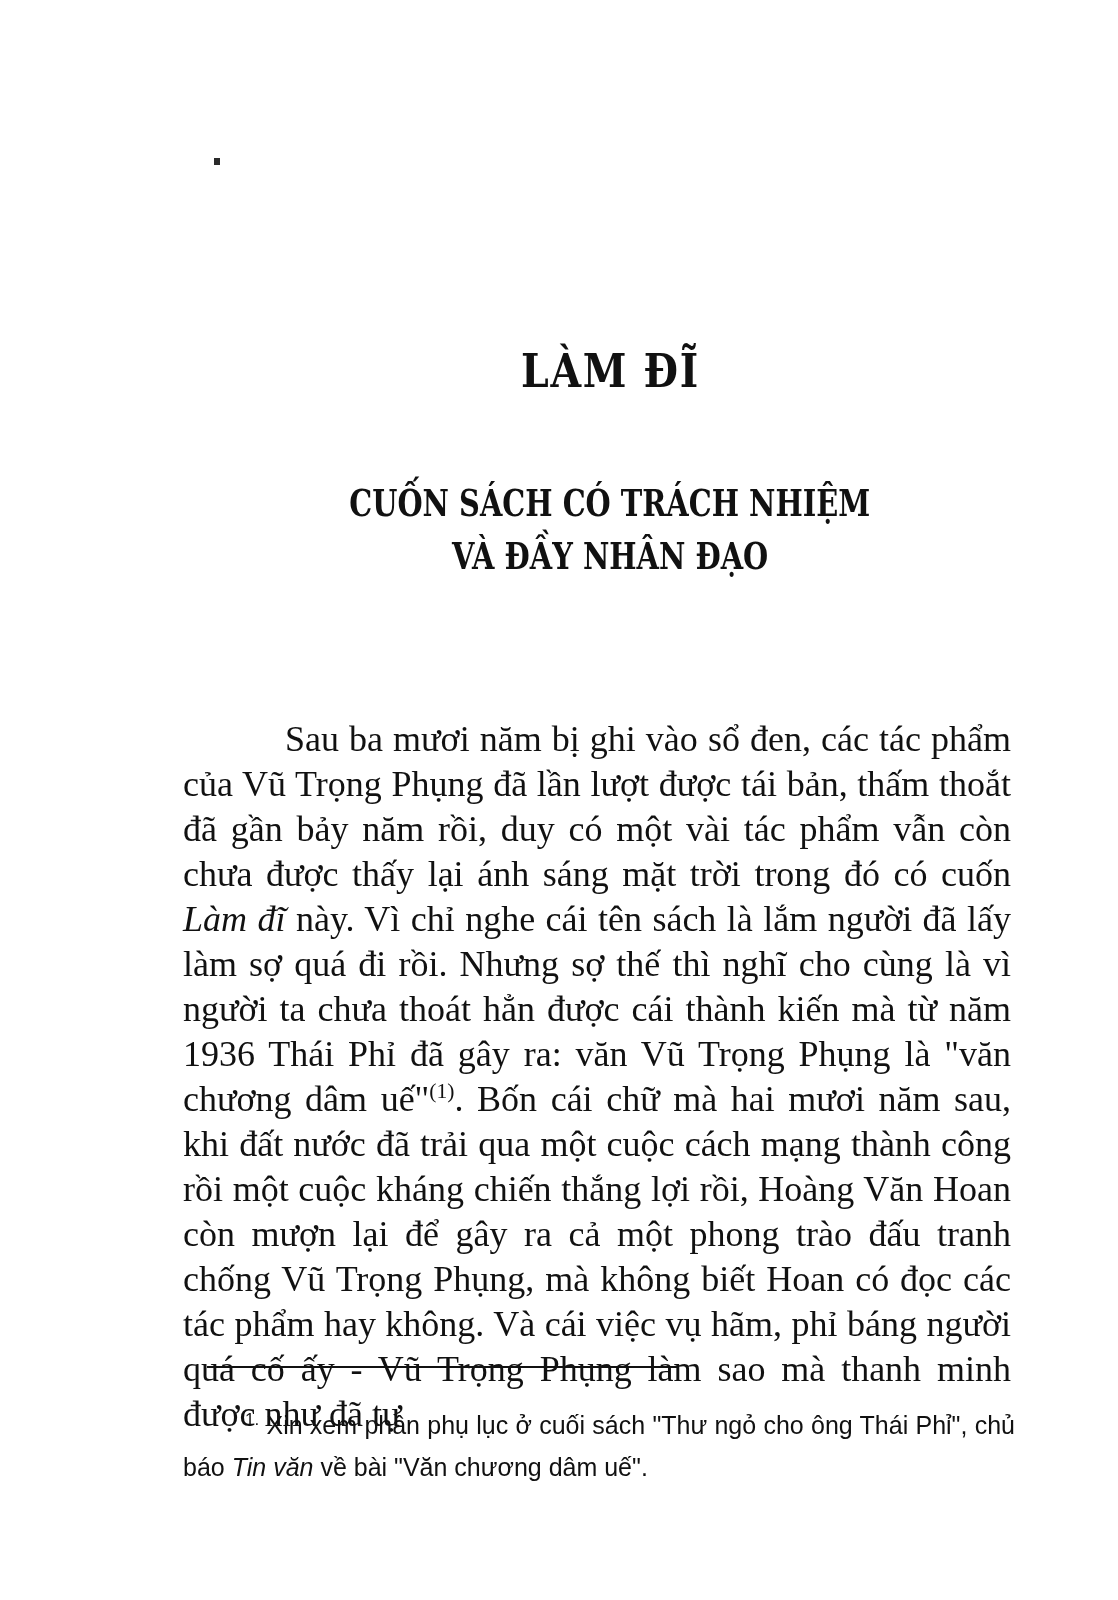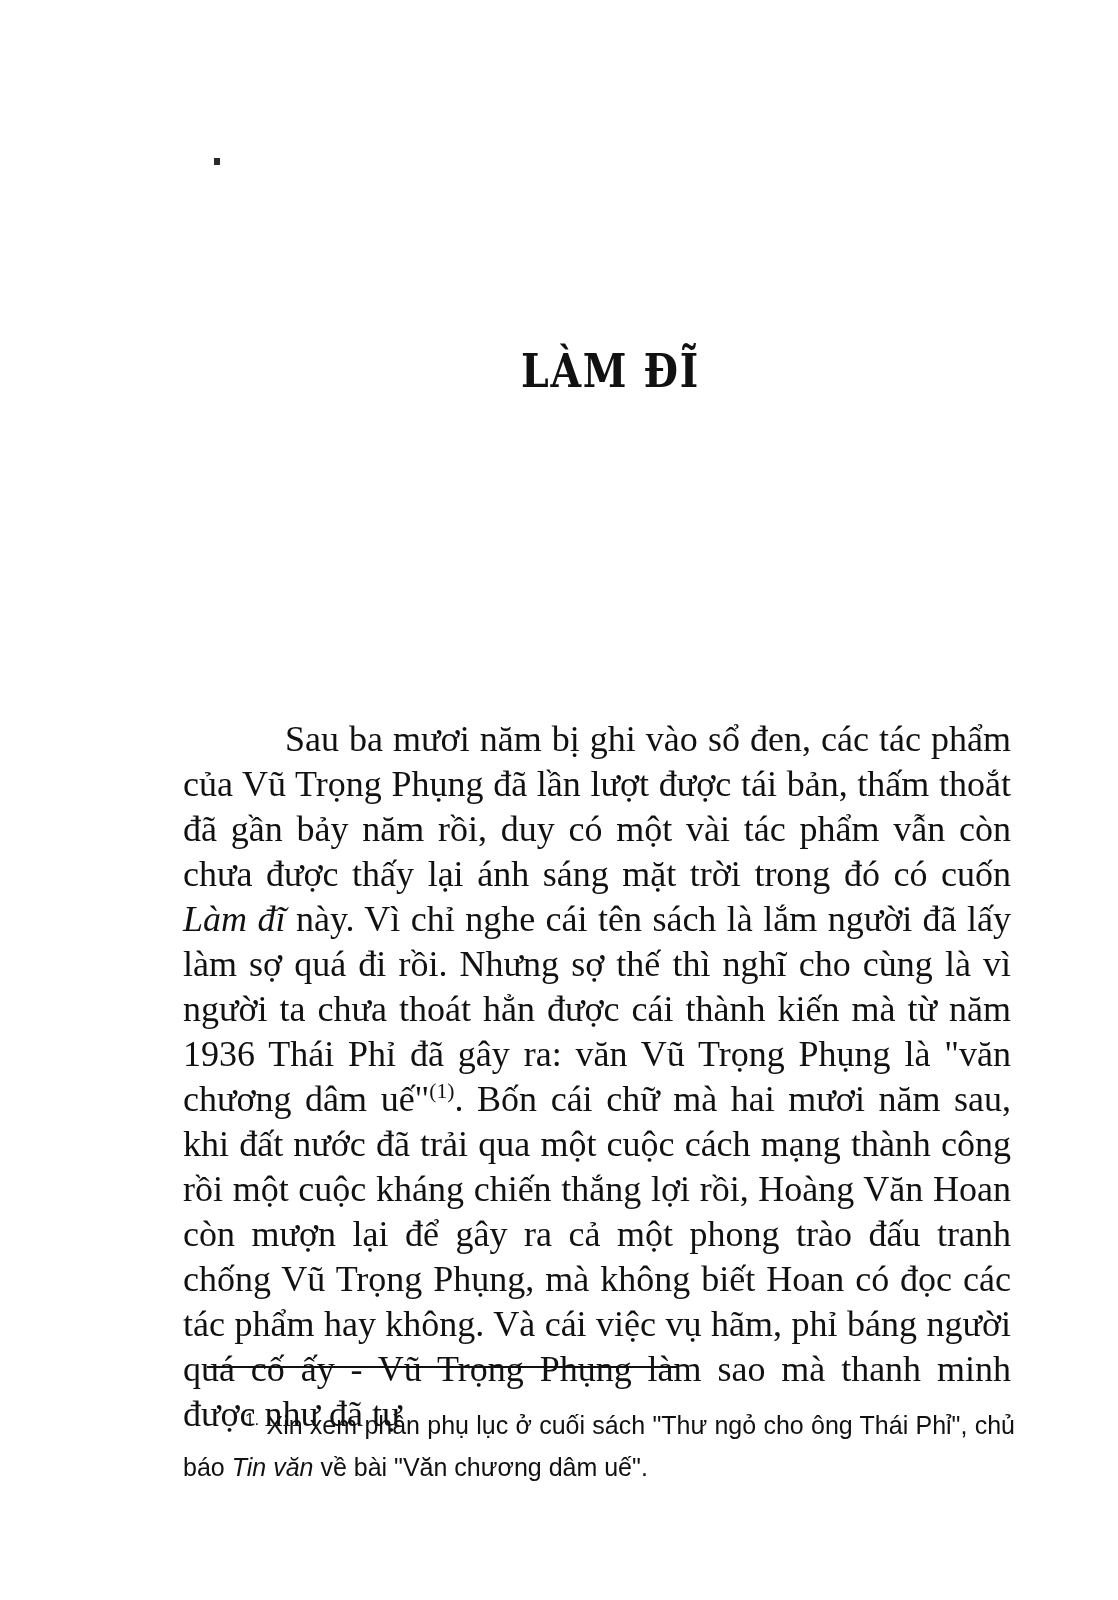--- a/index.html
+++ b/index.html
@@ -97,20 +97,22 @@
 </style>
 </head>
 <body>
 
 <div class="page">
 
   <div class="speck"></div>
 
   <h1 class="title"><span class="squeeze">LÀM ĐĨ</span></h1>
 
+  <h2 class="subtitle"><span class="squeeze">CUỐN SÁCH CÓ TRÁCH NHIỆM</span><br>
+    <span class="squeeze">VÀ ĐẦY NHÂN ĐẠO</span></h2>
 
 
   <p class="body-paragraph"><span>Sau ba mươi năm bị ghi vào sổ đen, các tác phẩm của Vũ Trọng Phụng đã lần lượt được tái bản, thấm thoắt đã gần bảy năm rồi, duy có một vài tác phẩm vẫn còn chưa được thấy lại ánh sáng mặt trời trong đó có cuốn </span><span class="seg-italic">Làm đĩ</span><span> này. Vì chỉ nghe cái tên sách là lắm người đã lấy làm sợ quá đi rồi. Nhưng sợ thế thì nghĩ cho cùng là vì người ta chưa thoát hẳn được cái thành kiến mà từ năm 1936 Thái Phỉ đã gây ra: văn Vũ Trọng Phụng là "văn chương dâm uế"</span><sup>(1)</sup><span>. Bốn cái chữ mà hai mươi năm sau, khi đất nước đã trải qua một cuộc cách mạng thành công rồi một cuộc kháng chiến thắng lợi rồi, Hoàng Văn Hoan còn mượn lại để gây ra cả một phong trào đấu tranh chống Vũ Trọng Phụng, mà không biết Hoan có đọc các tác phẩm hay không. Và cái việc vụ hãm, phỉ báng người quá cố ấy - Vũ Trọng Phụng làm sao mà thanh minh được như đã tự</span></p>
 
   <div class="footnote-rule"></div>
 
   <p class="footnote"><sup>1.</sup><span><span> Xin xem phần phụ lục ở cuối sách "Thư ngỏ cho ông Thái Phỉ", chủ báo </span><span class="seg-italic">Tin văn</span><span> về bài "Văn chương dâm uế".</span></span></p>
 
 </div>
 

